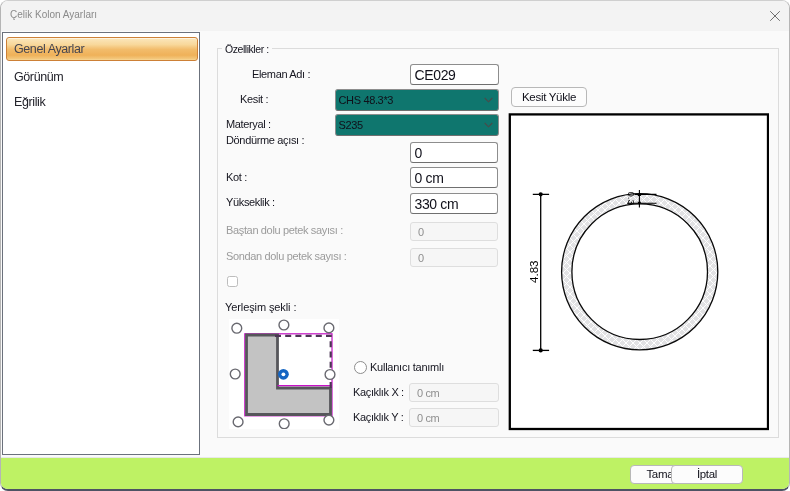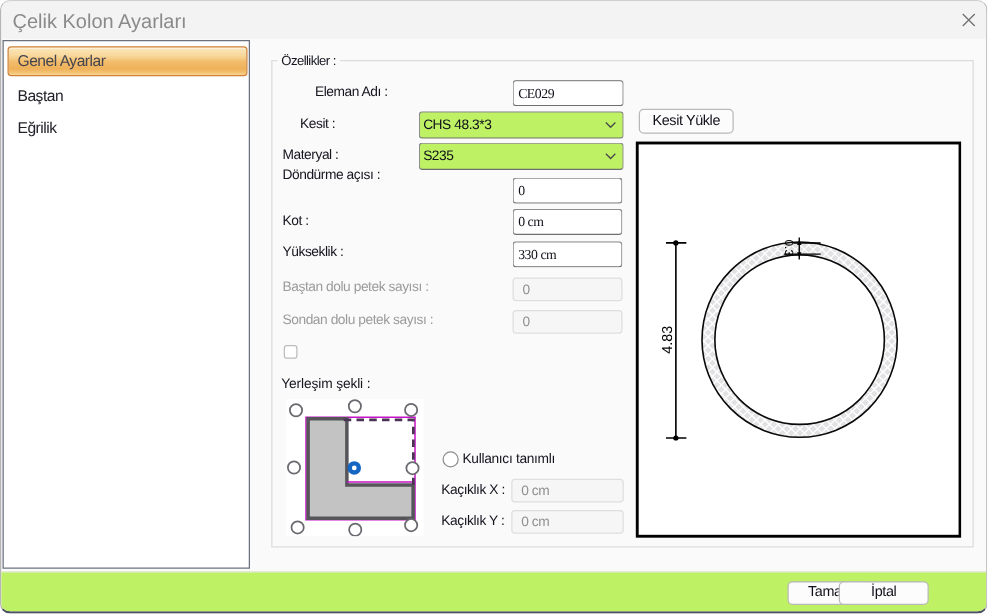--- a/index.html
+++ b/index.html
@@ -1,37 +1,37 @@
 <!DOCTYPE html>
 <html><head>
 <meta charset="utf-8">
 <style>
 html,body{margin:0;padding:0;background:#fff;}
 *{box-sizing:border-box;}
 .win{position:relative;width:790px;height:491px;background:#fafafa;
   border:1px solid #b5b5b5;border-top-color:#cfcfcf;border-bottom:2px solid #4d5364;border-radius:8px;
   overflow:hidden;font-family:"Liberation Sans",sans-serif;}
 .titlebar{position:absolute;left:0;top:0;width:100%;height:30px;background:#f3f3f3;}
-.title{position:absolute;left:9px;top:8px;font-size:16px;color:#8a8a8a;}
+.title{position:absolute;left:9px;top:8px;font-size:10px;color:#8a8a8a;}
 .closex{position:absolute;left:768px;top:9px;width:12px;height:12px;}
 .listbox{position:absolute;left:1px;top:31px;width:198px;height:423px;background:#fff;border:1px solid #6b717c;padding-left:44px;}
 .selitem{position:absolute;left:3px;top:3.5px;width:192px;height:24px;border:1px solid #cd8036;border-radius:3px;
   background:linear-gradient(#fbe7bd,#f8d89b 30%,#f2bc6b 52%,#efb159 78%,#f3c578 93%,#f7d795);
   box-shadow:inset 0 1px 0 rgba(255,255,255,.55);}
 .selitem span{position:absolute;left:7px;top:4px;font-size:12.5px;color:#45454f;letter-spacing:-0.4px;}
 .litem{position:absolute;left:11px;font-size:12.5px;color:#23232b;letter-spacing:-0.4px;}
 .groupbox{position:absolute;left:216px;top:47px;width:562px;height:390px;border:1px solid #dcdcdc;}
 .legend{position:absolute;left:221px;top:42px;background:#fafafa;padding:0 3px;font-size:10.5px;color:#15151f;letter-spacing:-0.45px;}
 .flabel{position:absolute;font-size:11px;color:#15151f;white-space:nowrap;letter-spacing:-0.35px;}
 .glabel{position:absolute;font-size:11px;color:#9b9b9b;white-space:nowrap;letter-spacing:-0.35px;text-align:right;}
 .tinput{position:absolute;background:#fff;border:1px solid #8d8d8d;border-bottom-color:#6f6f6f;border-radius:3px;
-  font-size:11px;color:#10101a;padding:0 0 0 3.5px;display:flex;align-items:center;letter-spacing:-0.35px;font-family:Liberation Serif, serif;}
+  font-size:14px;color:#10101a;padding:0 0 0 3.5px;display:flex;align-items:center;letter-spacing:-0.35px;}
 .dinput{position:absolute;background:#f6f6f6;border:1px solid #dedede;border-radius:3px;
   font-size:11px;color:#8f8f8f;padding:0 0 0 7px;display:flex;align-items:center;letter-spacing:-0.35px;}
-.combo{position:absolute;background:#bef264;border:1px solid #8d8d8d;border-bottom-color:#6f6f6f;border-radius:3px;
+.combo{position:absolute;background:#0f766e;border:1px solid #8d8d8d;border-bottom-color:#6f6f6f;border-radius:3px;
   font-size:11px;color:#10101a;padding:0 0 0 2.5px;display:flex;align-items:center;letter-spacing:-0.35px;}
 .combo svg{position:absolute;right:5px;top:7px;}
 .btn{position:absolute;background:#fcfcfc;border:1px solid #b8b8b8;border-radius:4px;
   font-size:11.5px;color:#10101a;display:flex;align-items:center;justify-content:center;letter-spacing:-0.3px;}
 .chk{position:absolute;left:226px;top:275px;width:11px;height:11px;background:#fff;border:1px solid #bdbdbd;border-radius:2.5px;}
 .radio{position:absolute;left:353px;top:360px;width:13px;height:13px;background:#fff;border:1px solid #8d8d8d;border-radius:50%;}
 .footer{position:absolute;left:0;top:456px;width:100%;height:33px;background:#bef264;border-top:1px solid #e8e8e8;}
 </style>
 </head>
 <body>
@@ -40,21 +40,21 @@
       <span class="title">Çelik Kolon Ayarları</span>
     <svg class="closex" viewBox="0 0 12 12">
         <path d="M1.2 1.2 L10.8 10.8 M10.8 1.2 L1.2 10.8" stroke="#6f6f6f" stroke-width="1" fill="none"></path>
       </svg>
   </div>
 
   <div class="listbox">
     <div class="selitem">
         <span>Genel Ayarlar</span>
       </div>
-    <div class="litem" style="top:37px;">Baştan</div>
+    <div class="litem" style="top:37px;">Görünüm</div>
     <div class="litem" style="top:61.5px;">Eğrilik</div>
   </div>
 
   <div class="groupbox"></div>
   <div class="legend">Özellikler :</div>
 
   <div class="flabel" style="left:225px;top:67px;padding-left:26px;">Eleman Adı :</div>
   <div class="flabel" style="left:225px;top:92px;margin-left:14px;">Kesit :</div>
   <div class="flabel" style="left:225px;top:117px;">Materyal :</div>
   <div class="flabel" style="left:225px;top:133px;">Döndürme açısı :</div>

